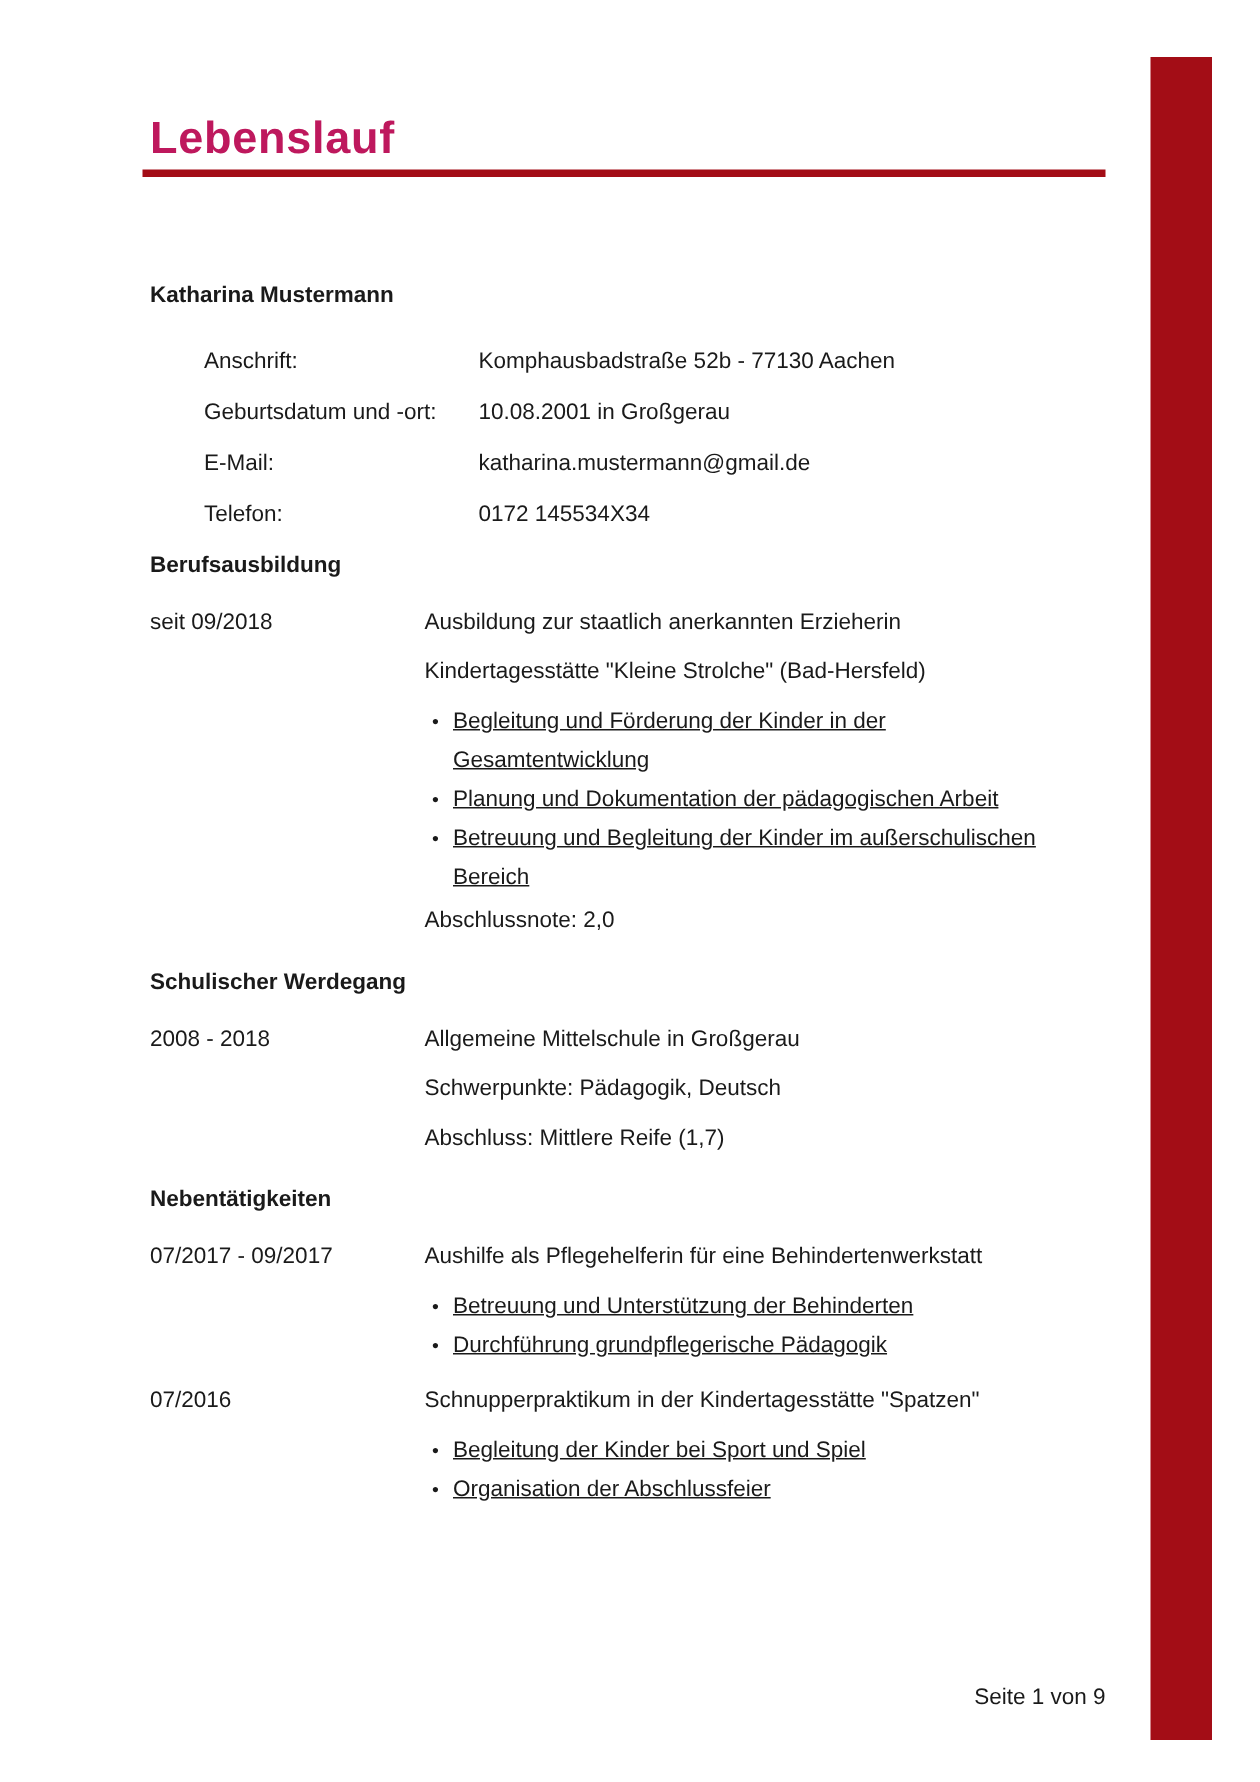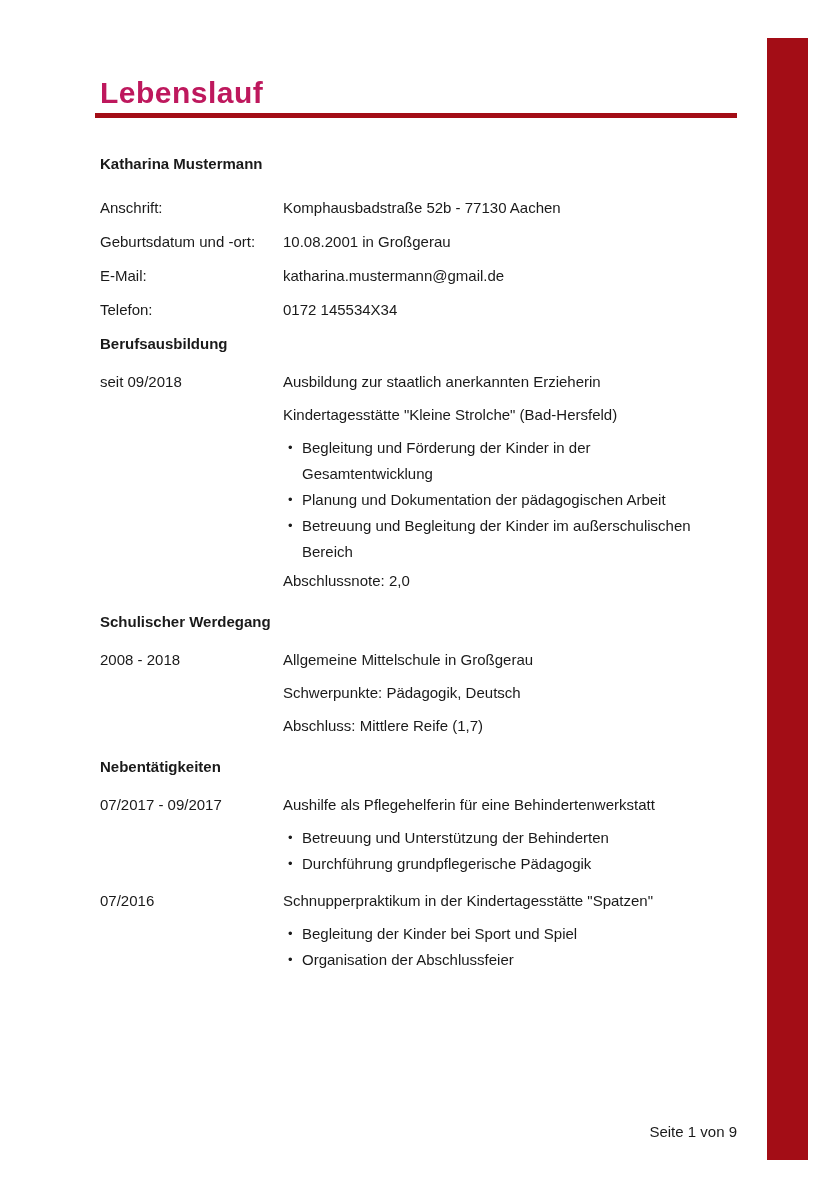--- a/index.html
+++ b/index.html
@@ -32,32 +32,32 @@
     color: #be185d;
   }
   .title-rule {
     margin-top: 2px;
     margin-left: -5px;
     width: 642px;
     height: 5px;
     background: #a30d16;
   }
   .person-name {
-    margin-top: 36px;
+    margin-top: 69px;
     font-size: 15px;
     line-height: 20px;
     font-weight: bold;
   }
   .contact-block { margin-top: 24px; }
   .row {
     display: grid;
     grid-template-columns: 183px 1fr;
     align-items: start;
   }
-  .contact-block .row { margin-bottom: 14px; }
+  .contact-block .row { margin-bottom: 14px; margin-left: 36px; }
   .label, .value, .line, .period, li, .footer {
     font-size: 15px;
     line-height: 20px;
   }
   h2.section-heading {
     margin-bottom: 18px;
     font-size: 15px;
     line-height: 20px;
     font-weight: bold;
   }
@@ -65,20 +65,21 @@
   .details .line { margin-bottom: 13px; white-space: pre-line; }
   .details ul {
     list-style: none;
     margin: -3px 0 6px 5px;
   }
   .details li {
     position: relative;
     padding-left: 14px;
     line-height: 26px;
     white-space: pre-line;
+    text-decoration: underline;
   }
   .details li::before {
     content: "\2022";
     position: absolute;
     left: 0; top: 0;
     font-size: 13px;
   }
   .footer {
     position: absolute;
     top: 1122px;

